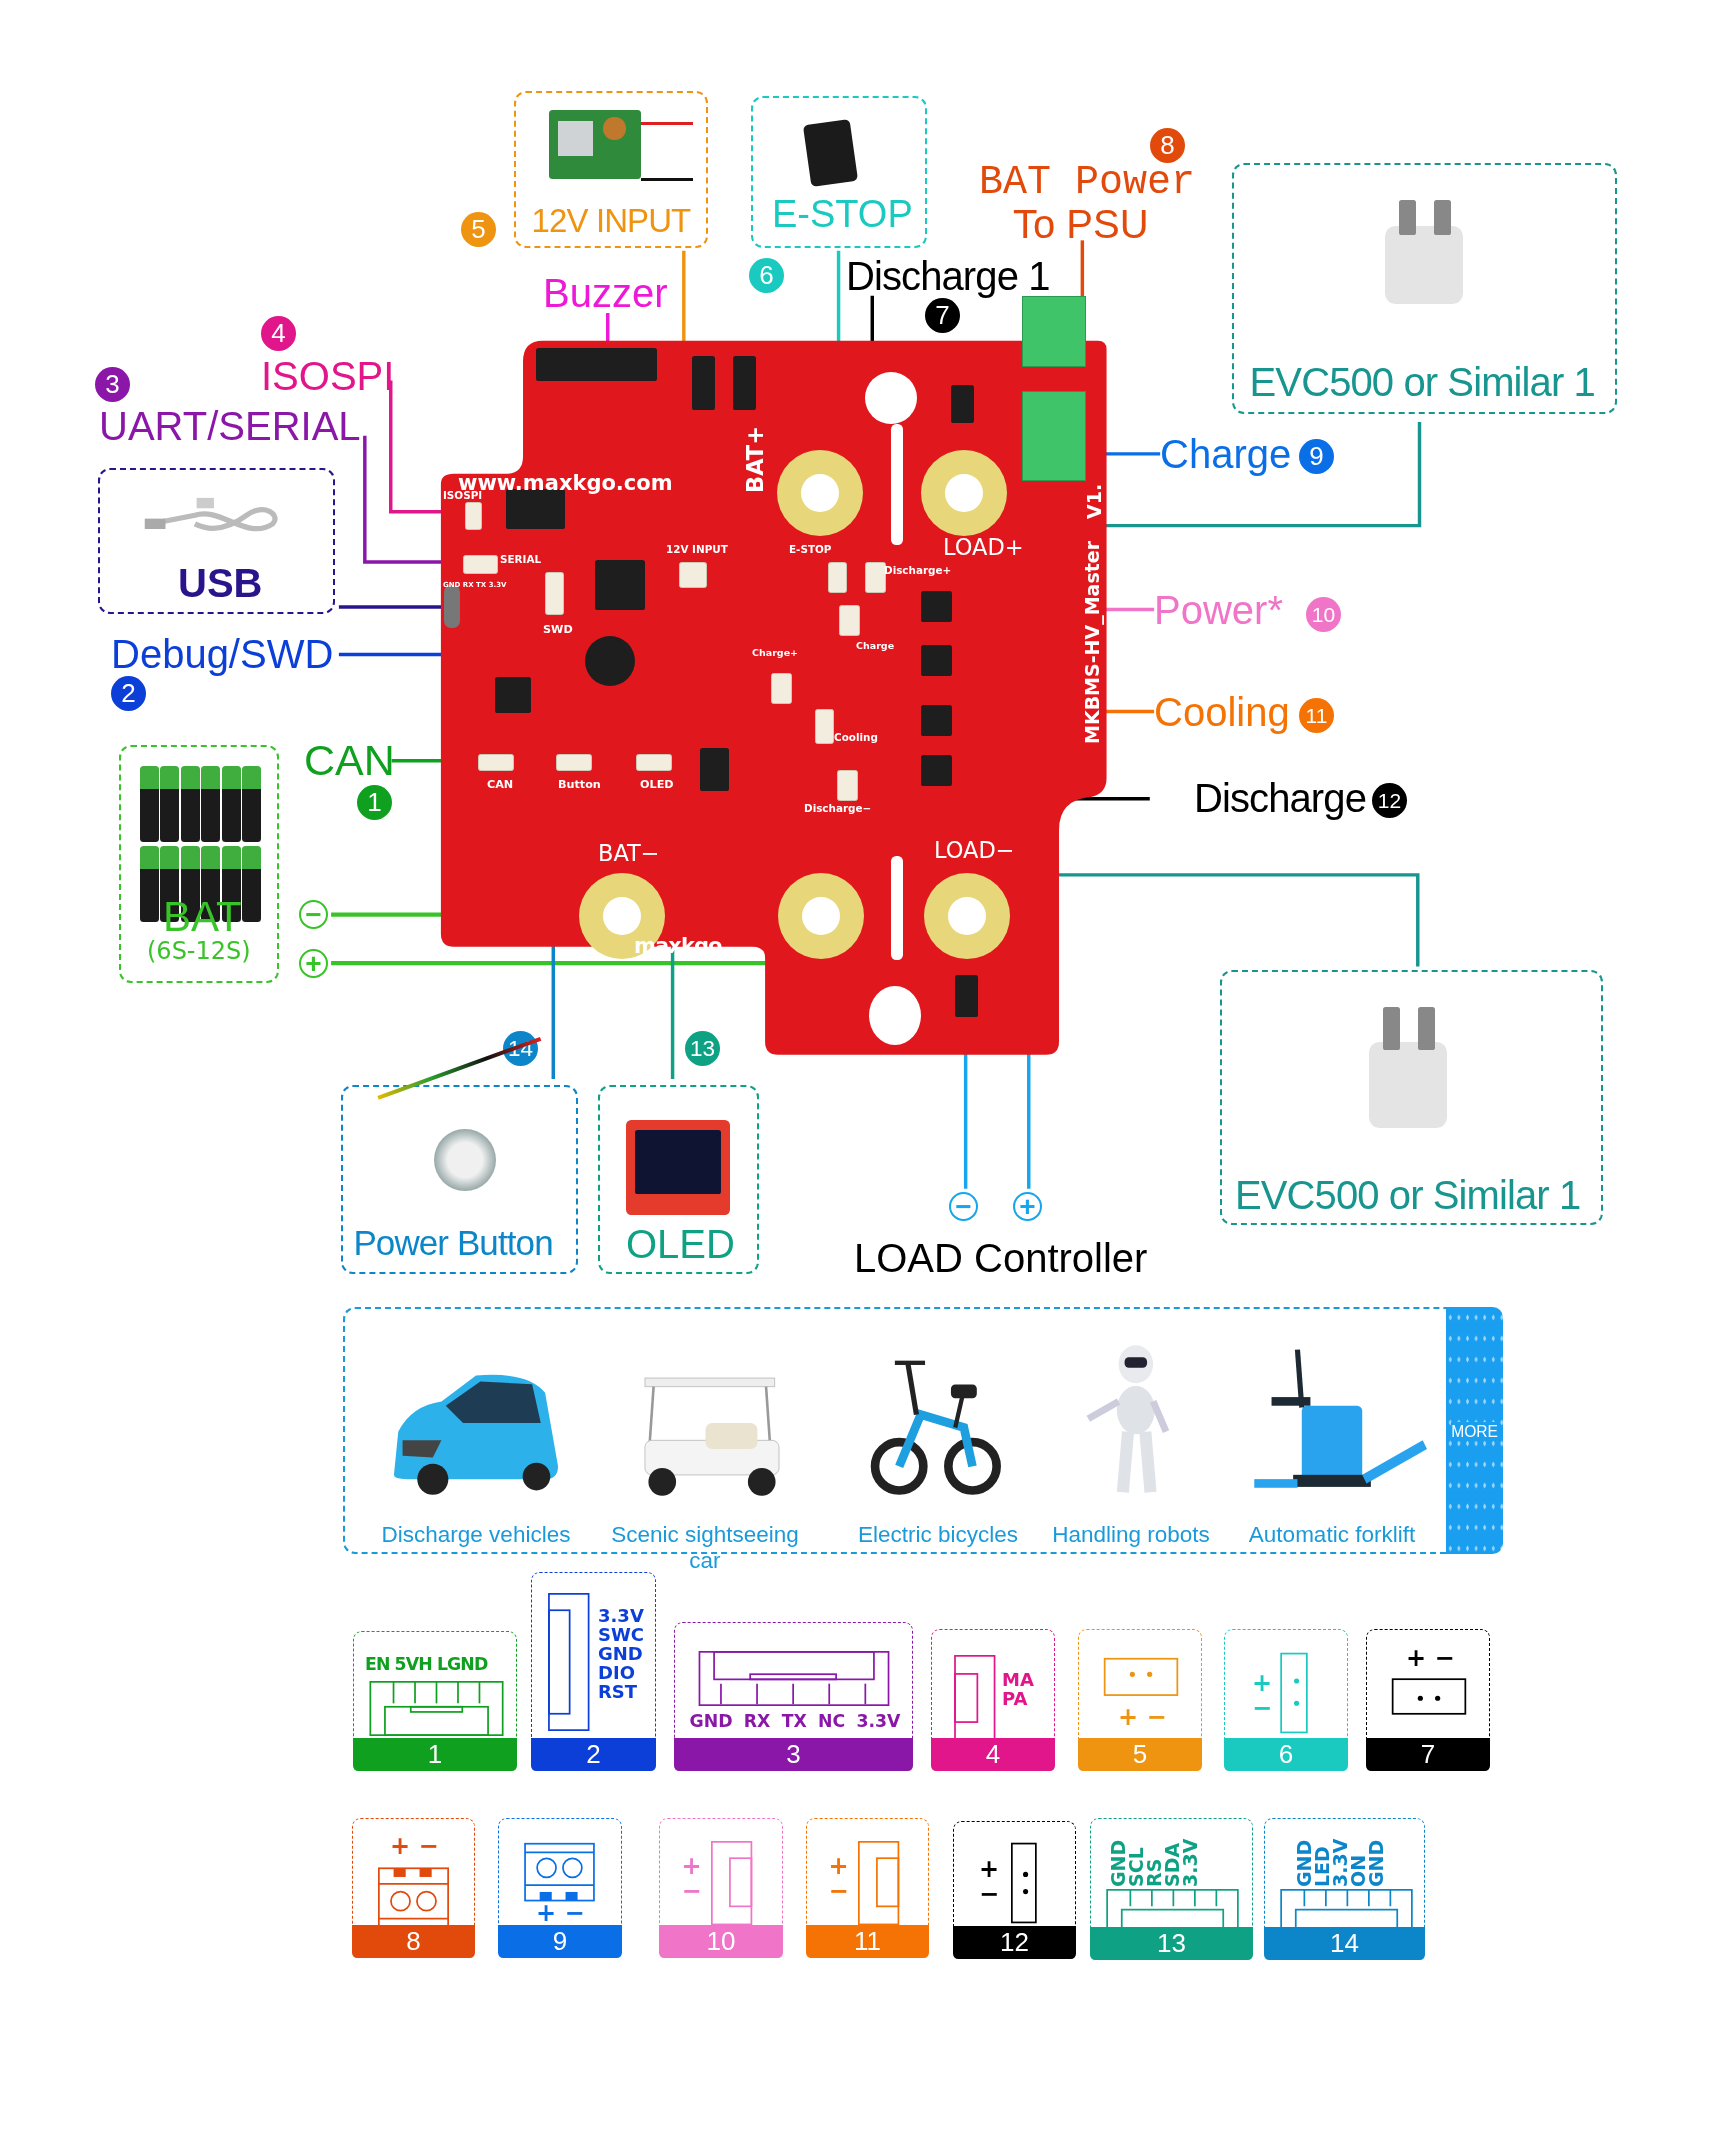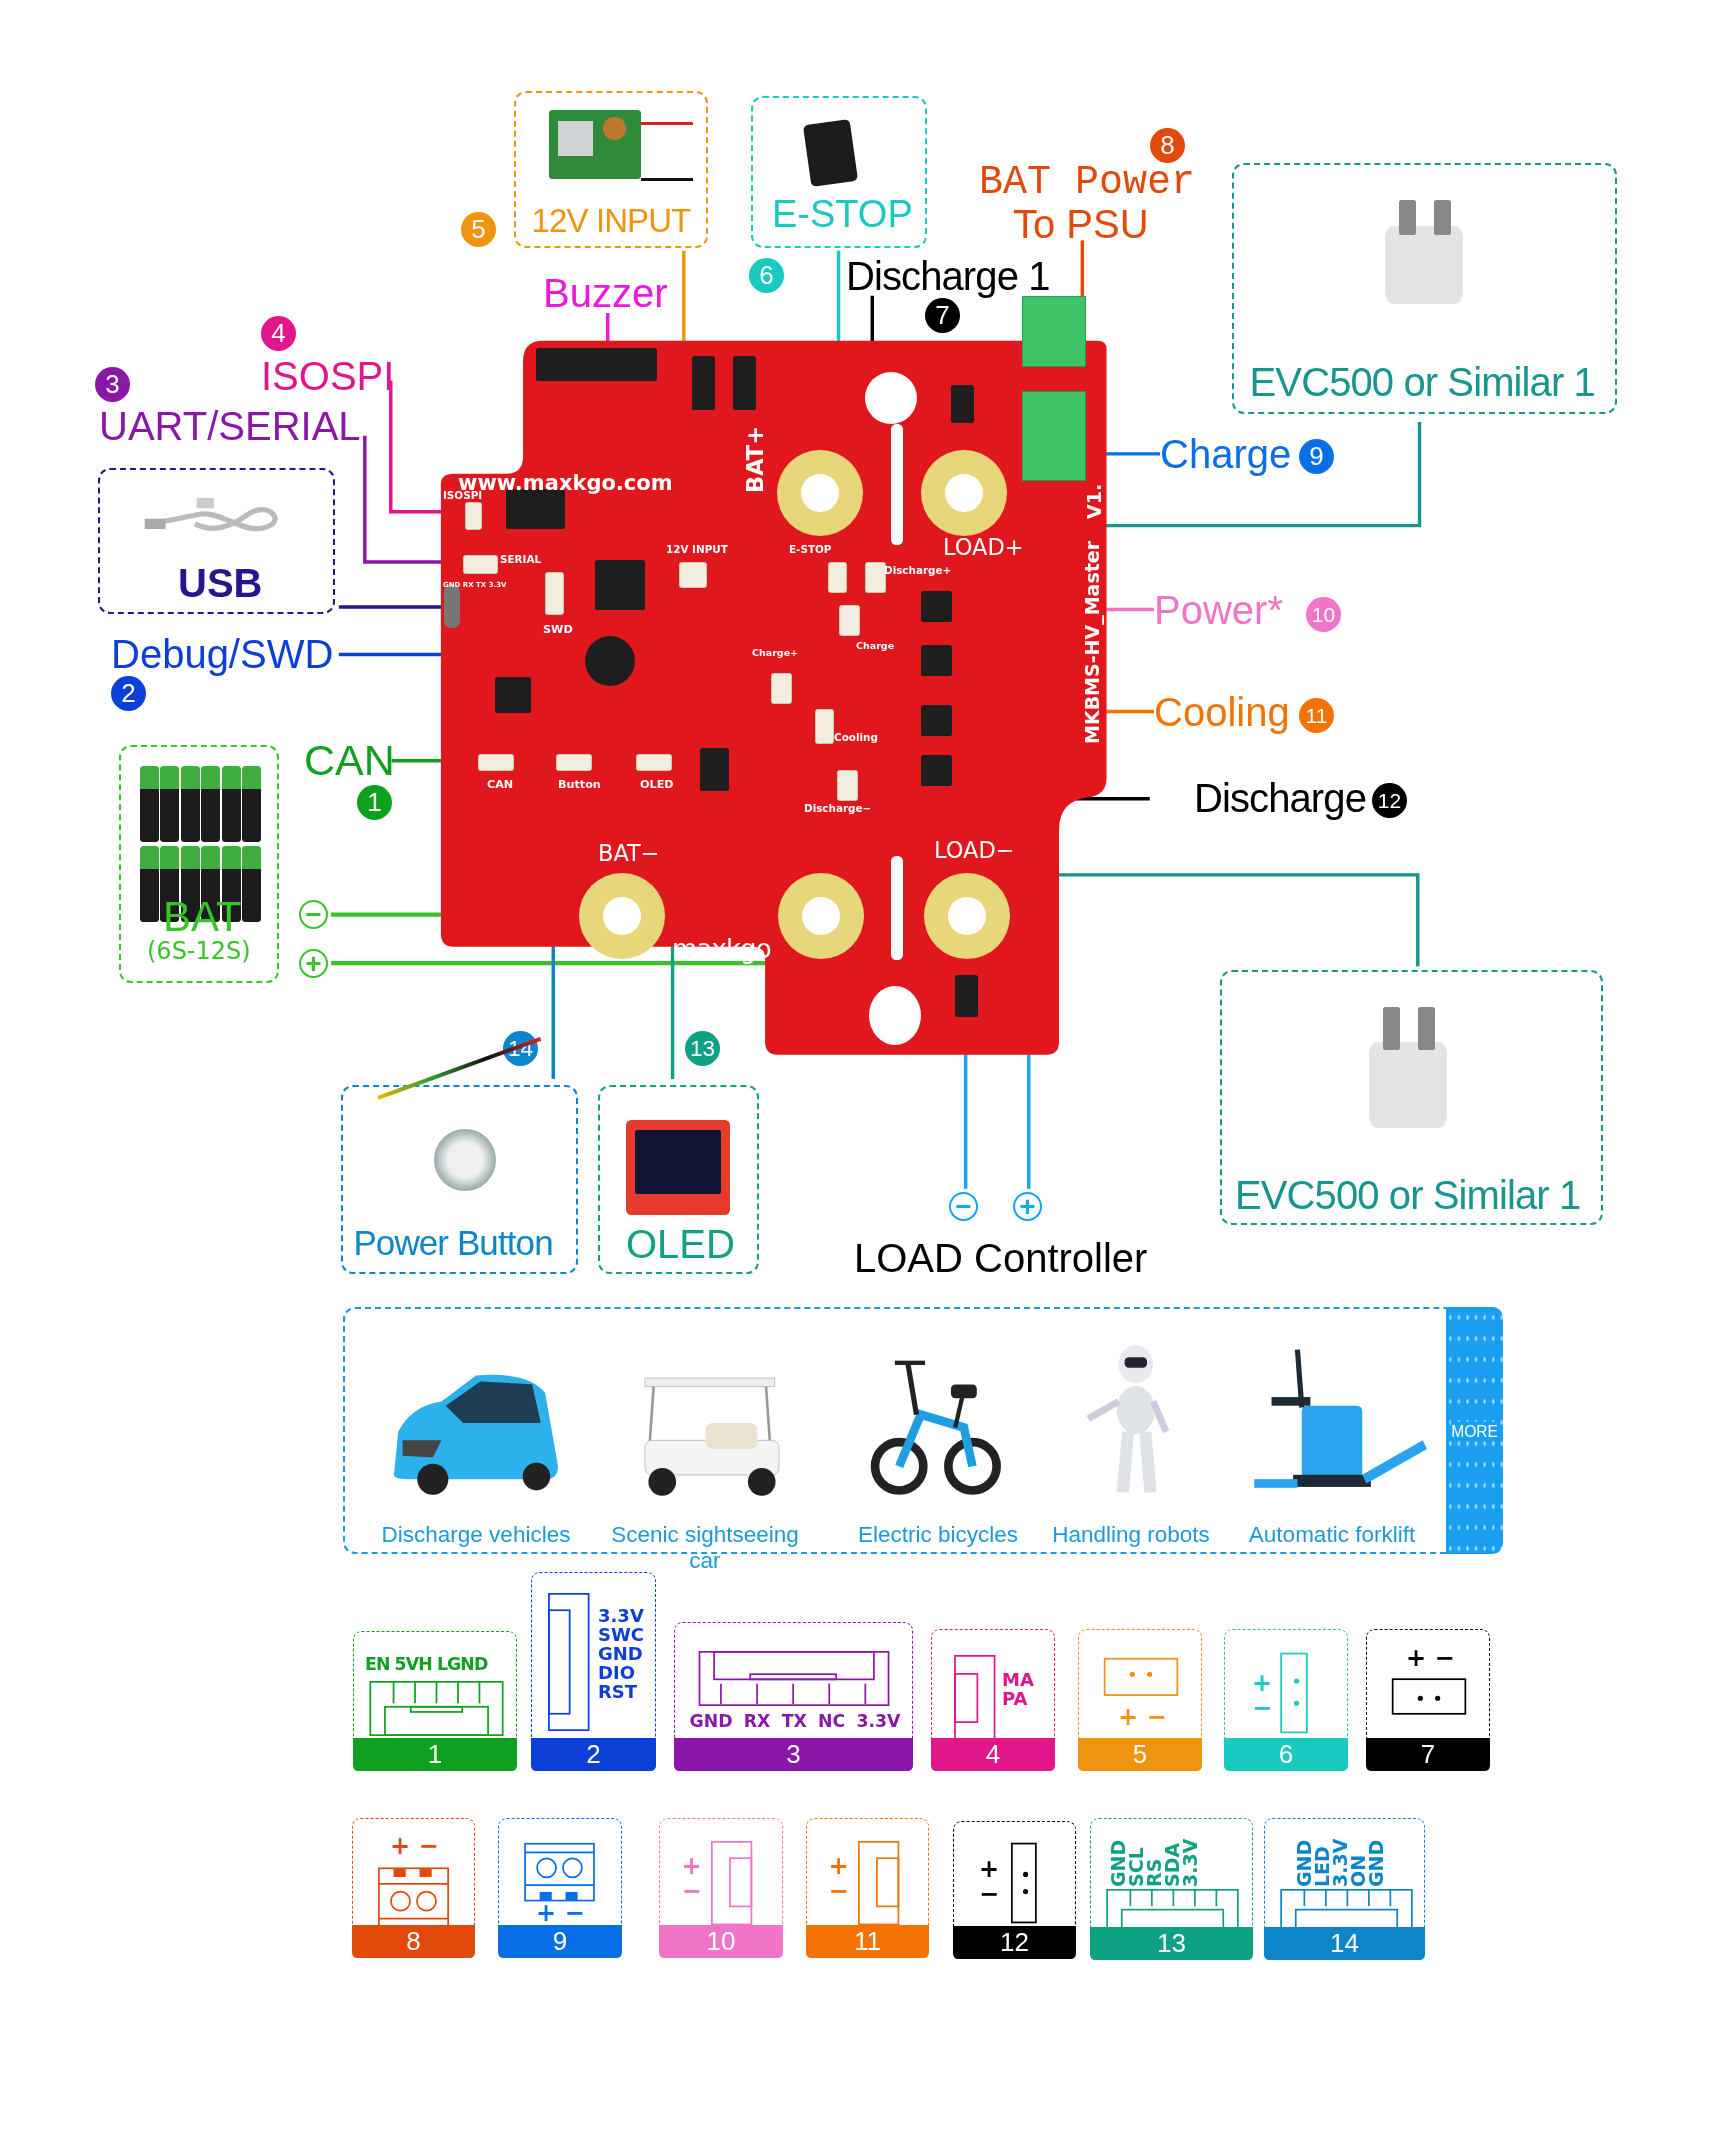--- a/index.html
+++ b/index.html
@@ -135,21 +135,21 @@
   <div class="pcb-text" style="left:804px;top:802px;font-size:10.4px;">Discharge−</div>
   <div class="pcb-text" style="left:487px;top:778px;font-size:11.2px;">CAN</div>
   <div class="pcb-text" style="left:558px;top:778px;font-size:11.2px;">Button</div>
   <div class="pcb-text" style="left:640px;top:778px;font-size:11.2px;">OLED</div>
   <div class="pcb-text" style="left:742px;top:493px;font-size:22.5px;transform:rotate(-90deg);transform-origin:left top;">BAT+</div>
   <div class="pcb-text" style="left:943px;top:534px;font-size:22.5px;font-weight:normal;">LOAD+</div>
   <div class="pcb-text" style="left:598px;top:840px;font-size:22.5px;font-weight:normal;">BAT−</div>
   <div class="pcb-text" style="left:934px;top:837px;font-size:22.5px;font-weight:normal;">LOAD−</div>
   <div class="pcb-text" style="left:1081px;top:744px;font-size:19px;transform:rotate(-90deg);transform-origin:left top;">MKBMS-HV_Master</div>
   <div class="pcb-text" style="left:1083px;top:519px;font-size:19px;transform:rotate(-90deg);transform-origin:left top;">V1.</div>
-  <div class="pcb-text" style="left:672px;top:934px;font-size:26px;font-weight:normal;letter-spacing:-0.9px;">maxkgo</div>
+  <div class="pcb-text" style="left:634px;top:934px;font-size:21px;font-weight:bold;letter-spacing:-0.9px;">maxkgo</div>
 </div>
 
 <div class="dbox" style="left:514px;top:91px;width:194px;height:157px;border-color:#ee9410;">
   <div class="abs" style="left:33px;top:17.3px;width:92px;height:69px;background:#2f8a3c;border-radius:3.5px;">
     <div class="abs" style="left:8.6px;top:10.4px;width:35px;height:35px;background:#cfd3d6;"></div>
     <div class="abs" style="left:54px;top:7px;width:22.5px;height:22.5px;border-radius:50%;background:#c0782d;"></div>
   </div>
   <div class="abs" style="left:125px;top:29px;width:52px;height:2.6px;background:#e02020;"></div>
   <div class="abs" style="left:125px;top:85px;width:52px;height:2.6px;background:#111;"></div>
   <div class="lbl" style="left:15.6px;top:111px;font-size:33px;color:#ee9410;letter-spacing:-0.9px;">12V INPUT</div>

